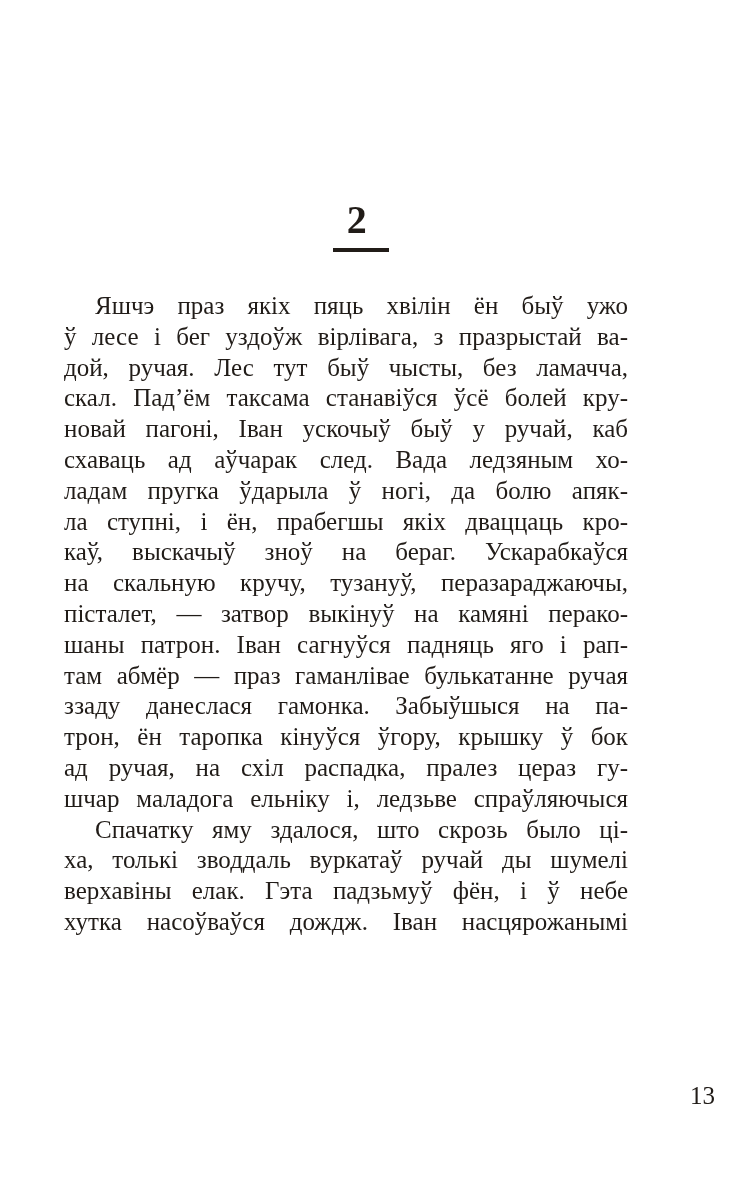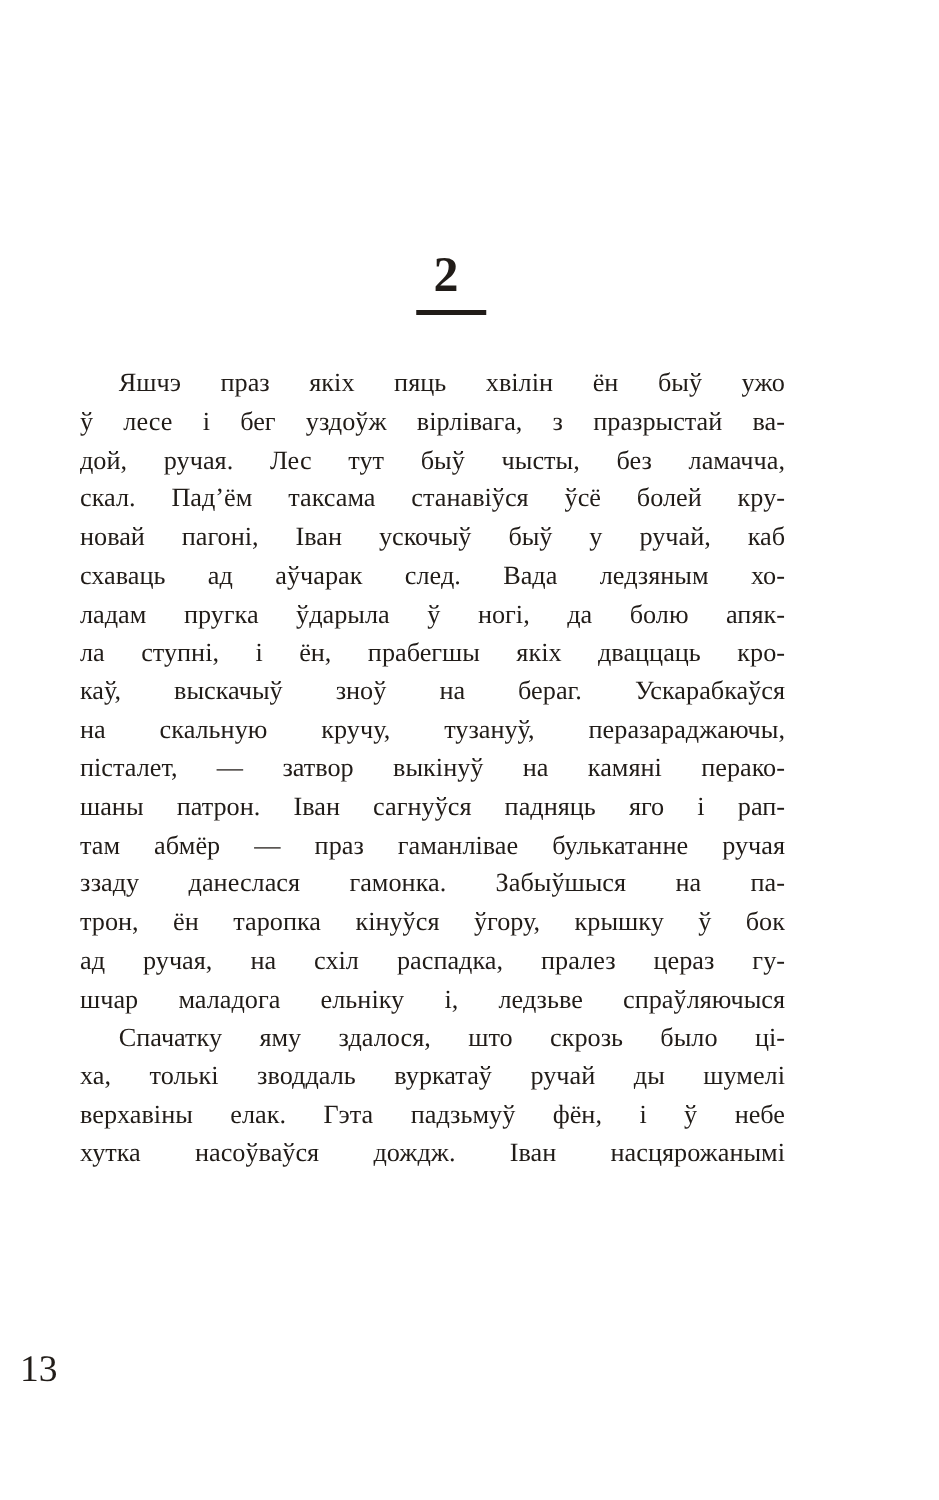--- a/index.html
+++ b/index.html
@@ -32,42 +32,42 @@
     left: 333px;
     width: 56px;
     height: 4px;
     background: var(--ink, #211c18);
   }
   .text-block {
     position: absolute;
     top: 291px;
     left: 64px;
     width: 564px;
-    font-size: 21px;
+    font-size: 25px;
     line-height: 30.8px;
   }
   .line {
     text-align: justify;
     text-align-last: justify;
     white-space: normal;
     height: 30.8px;
   }
   .line.first {
     text-indent: 31px;
   }
   .line.para-end {
     text-align-last: left;
   }
   .page-number {
     position: absolute;
     top: 1081px;
-    left: 16px;
+    left: 2px;
     width: 713px;
-    text-align: left;
-    font-size: 30px;
+    text-align: right;
+    font-size: 25px;
     line-height: 30px;
   }
 </style>
 </head>
 <body>
 
 <div class="page">
   <div class="chapter-number">2</div>
   <div class="chapter-rule"></div>
   <div class="text-block">

